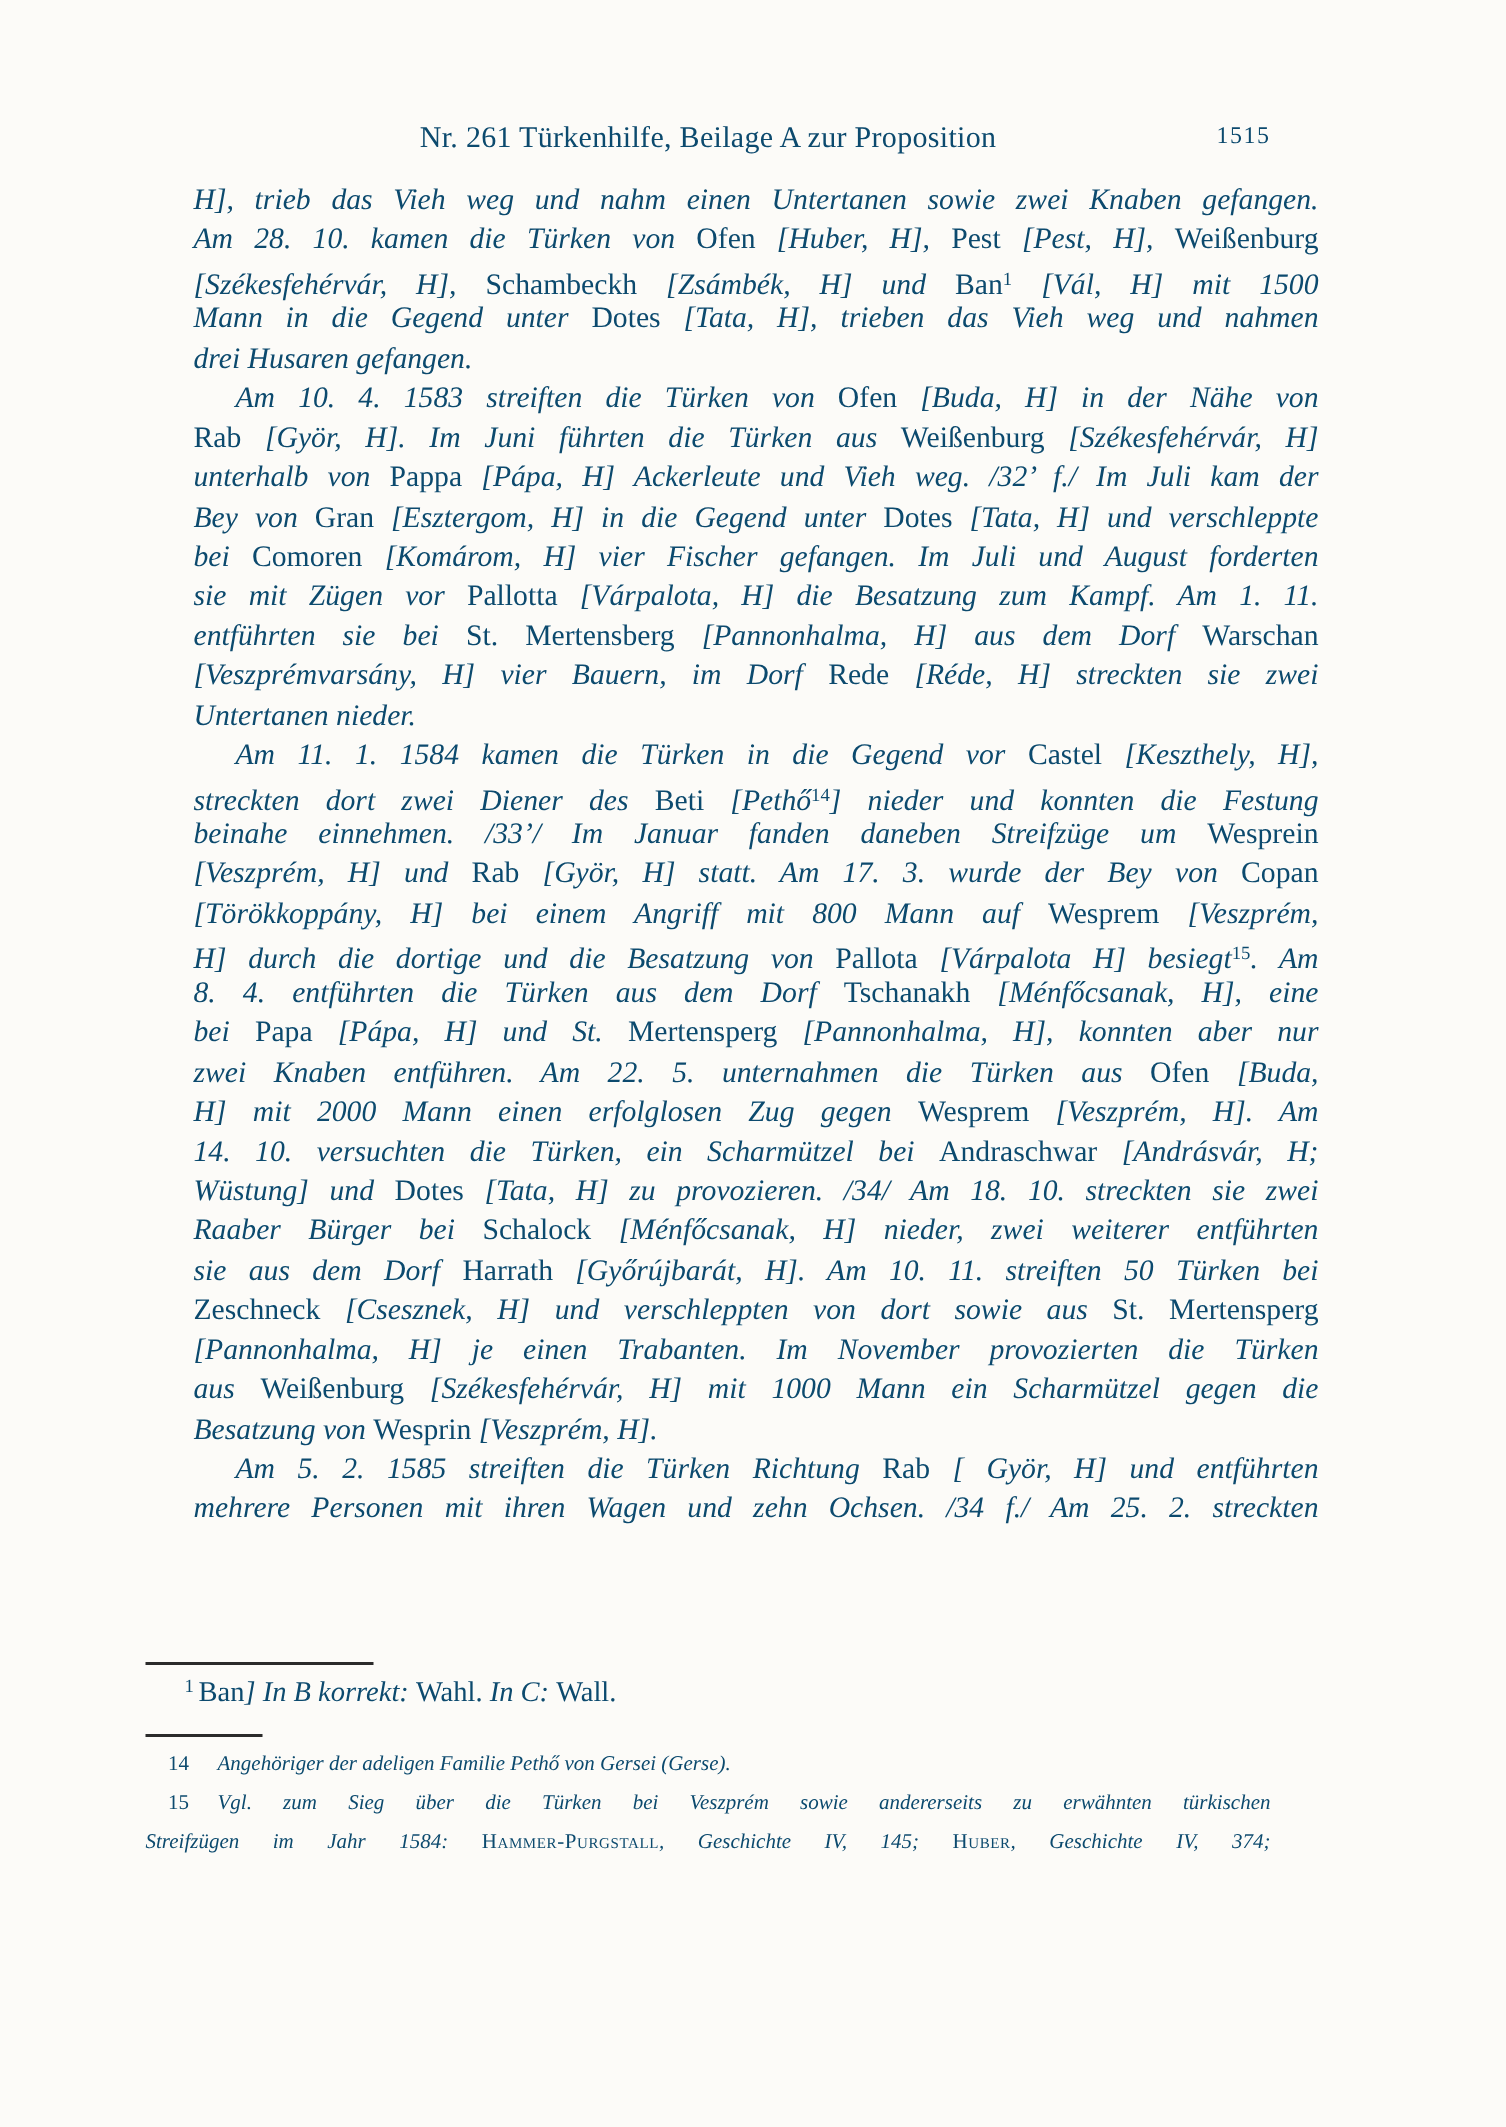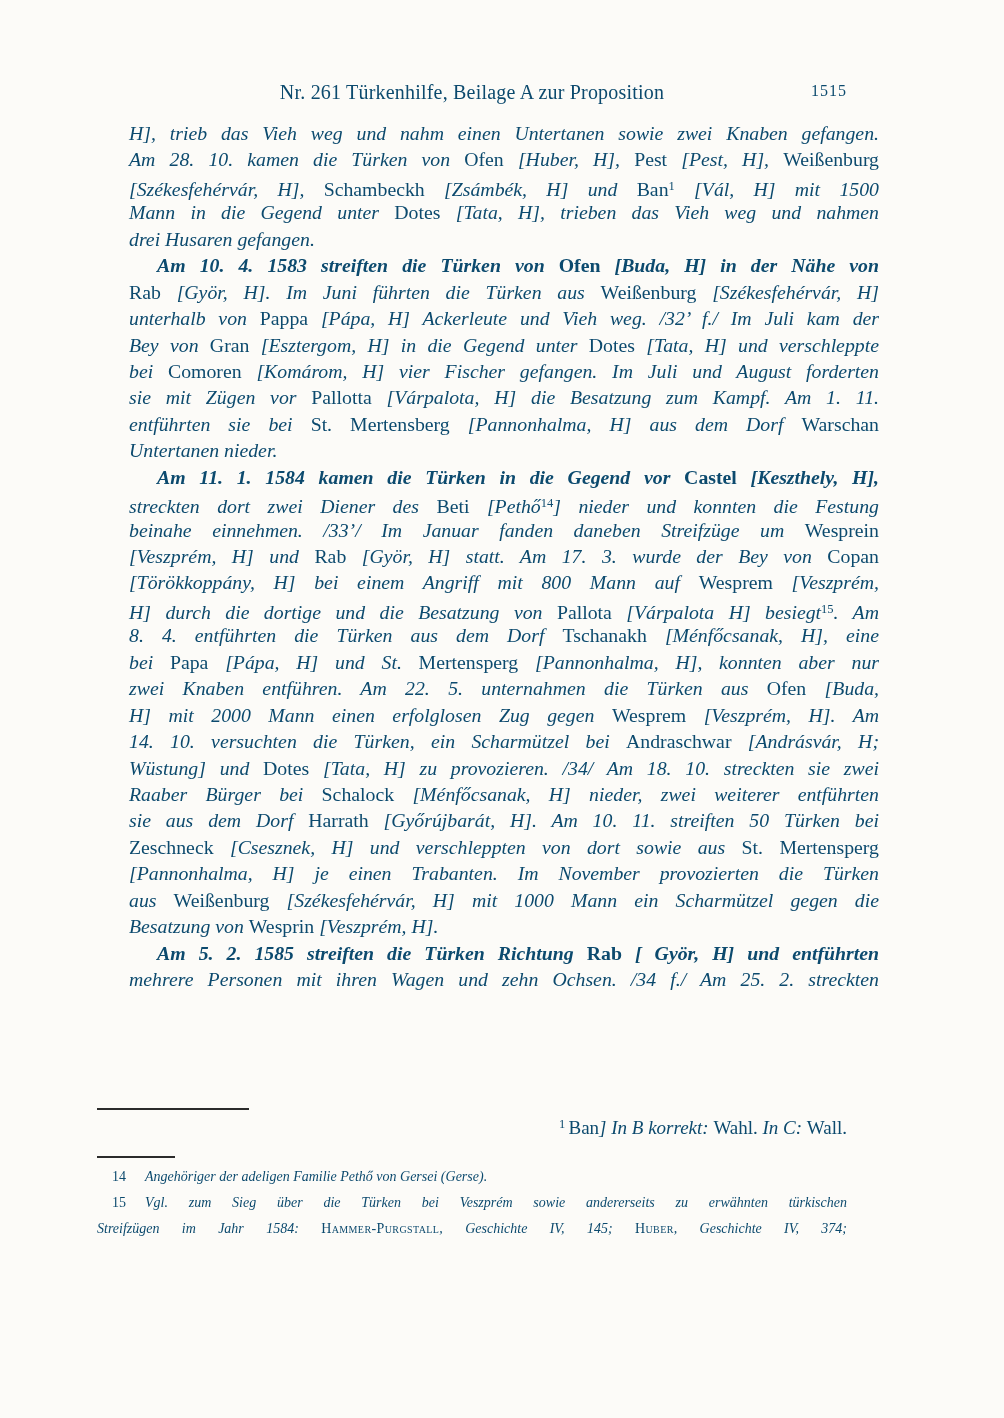--- a/index.html
+++ b/index.html
@@ -8,29 +8,29 @@
     background:#fcfbf8;color:#0c4a6e;
     font-family:"Liberation Serif","DejaVu Serif",serif;
     overflow:hidden;
   }
   .header{position:absolute;left:97px;top:80px;width:750px;height:26px;font-size:20px;line-height:24px;}
   .header-title{text-align:center;letter-spacing:0.2px;}
   .page-num{position:absolute;right:0;top:-1px;font-size:16px;letter-spacing:1px;}
   .body-text{position:absolute;left:97px;top:120px;width:750px;font-size:19.8px;margin-left:32px;}
   .bline{height:26.45px;line-height:26.45px;text-align:left;overflow:visible;}
   .just{text-align:justify;text-align-last:justify;word-spacing:-1px;}
-  .ind{text-indent:28px;font-weight:bold;}
+  .ind{text-indent:28px;}
   .seg-i{font-style:italic;}
   .seg-r{font-style:normal;}
   .seg-sup{font-style:normal;font-size:12.5px;vertical-align:6px;letter-spacing:0;}
   .seg-sc{font-style:normal;font-variant:small-caps;letter-spacing:0.4px;}
   .rule{position:absolute;left:97px;border-top:2px solid #2b2b2b;height:0;}
   .rule1{top:1108px;width:152px;}
   .rule2{top:1156px;width:78px;}
-  .fn1{position:absolute;left:97px;top:1112px;width:750px;font-size:19px;line-height:25px;text-indent:26px;text-align:right;}
+  .fn1{position:absolute;left:97px;top:1112px;width:750px;font-size:19px;line-height:25px;text-indent:26px;}
   .fncomm{position:absolute;left:97px;top:1164px;width:750px;font-size:14px;}
   .fline{height:26px;line-height:26px;}
   .fn-num{display:inline-block;margin-left:15px;width:33px;font-style:normal;}
 </style>
 </head>
 <body>
 
 <div class="page">
   <div class="header">
     <div class="header-title">Nr. 261 Türkenhilfe, Beilage A zur Proposition</div>
@@ -46,20 +46,21 @@
         <div class="bline"><span class="seg-i">drei Husaren gefangen.</span></div>
       </div>
       <div>
         <div class="bline just ind"><span class="seg-i">Am 10. 4. 1583 streiften die Türken von </span><span class="seg-r">Ofen </span><span class="seg-i">[Buda, H] in der Nähe von</span></div>
         <div class="bline just"><span class="seg-r">Rab </span><span class="seg-i">[Györ, H]. Im Juni führten die Türken aus </span><span class="seg-r">Weißenburg </span><span class="seg-i">[Székesfehérvár, H]</span></div>
         <div class="bline just"><span class="seg-i">unterhalb von </span><span class="seg-r">Pappa </span><span class="seg-i">[Pápa, H] Ackerleute und Vieh weg. /32’ f./ Im Juli kam der</span></div>
         <div class="bline just"><span class="seg-i">Bey von </span><span class="seg-r">Gran </span><span class="seg-i">[Esztergom, H] in die Gegend unter </span><span class="seg-r">Dotes </span><span class="seg-i">[Tata, H] und verschleppte</span></div>
         <div class="bline just"><span class="seg-i">bei </span><span class="seg-r">Comoren </span><span class="seg-i">[Komárom, H] vier Fischer gefangen. Im Juli und August forderten</span></div>
         <div class="bline just"><span class="seg-i">sie mit Zügen vor </span><span class="seg-r">Pallotta </span><span class="seg-i">[Várpalota, H] die Besatzung zum Kampf. Am 1. 11.</span></div>
         <div class="bline just"><span class="seg-i">entführten sie bei </span><span class="seg-r">St. Mertensberg </span><span class="seg-i">[Pannonhalma, H] aus dem Dorf </span><span class="seg-r">Warschan</span></div>
+        <div class="bline just"><span class="seg-i">[Veszprémvarsány, H] vier Bauern, im Dorf </span><span class="seg-r">Rede </span><span class="seg-i">[Réde, H] streckten sie zwei</span></div>
         <div class="bline"><span class="seg-i">Untertanen nieder.</span></div>
       </div>
       <div>
         <div class="bline just ind"><span class="seg-i">Am 11. 1. 1584 kamen die Türken in die Gegend vor </span><span class="seg-r">Castel </span><span class="seg-i">[Keszthely, H],</span></div>
         <div class="bline just"><span class="seg-i">streckten dort zwei Diener des </span><span class="seg-r">Beti </span><span class="seg-i">[Pethő</span><span class="seg-sup">14</span><span class="seg-i">] nieder und konnten die Festung</span></div>
         <div class="bline just"><span class="seg-i">beinahe einnehmen. /33’/ Im Januar fanden daneben Streifzüge um </span><span class="seg-r">Wesprein</span></div>
         <div class="bline just"><span class="seg-i">[Veszprém, H] und </span><span class="seg-r">Rab </span><span class="seg-i">[Györ, H] statt. Am 17. 3. wurde der Bey von </span><span class="seg-r">Copan</span></div>
         <div class="bline just"><span class="seg-i">[Törökkoppány, H] bei einem Angriff mit 800 Mann auf </span><span class="seg-r">Wesprem </span><span class="seg-i">[Veszprém,</span></div>
         <div class="bline just"><span class="seg-i">H] durch die dortige und die Besatzung von </span><span class="seg-r">Pallota </span><span class="seg-i">[Várpalota H] besiegt</span><span class="seg-sup">15</span><span class="seg-i">. Am</span></div>
         <div class="bline just"><span class="seg-i">8. 4. entführten die Türken aus dem Dorf </span><span class="seg-r">Tschanakh </span><span class="seg-i">[Ménfőcsanak, H], eine</span></div>

